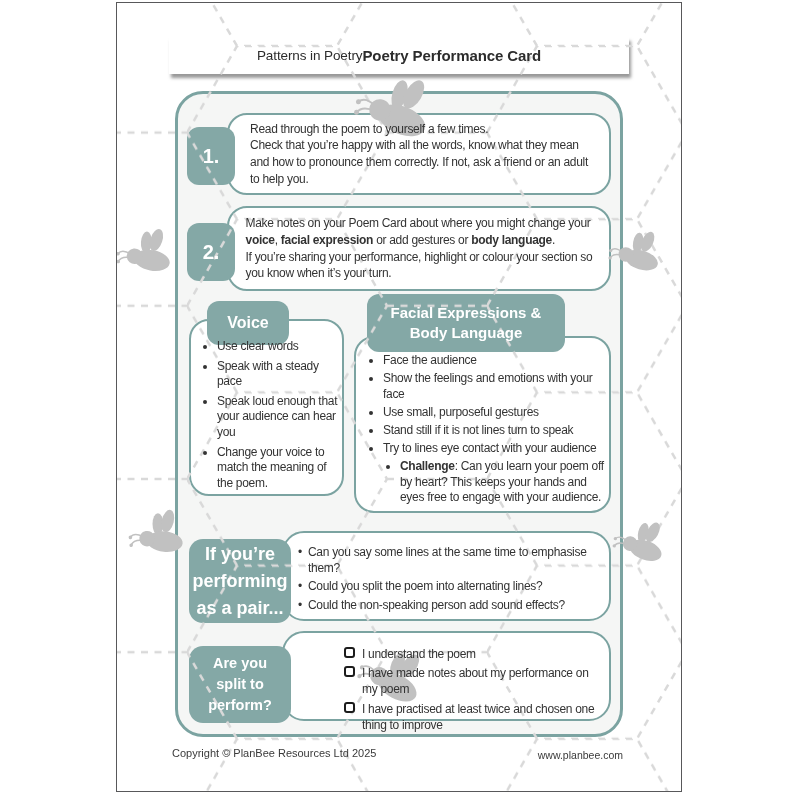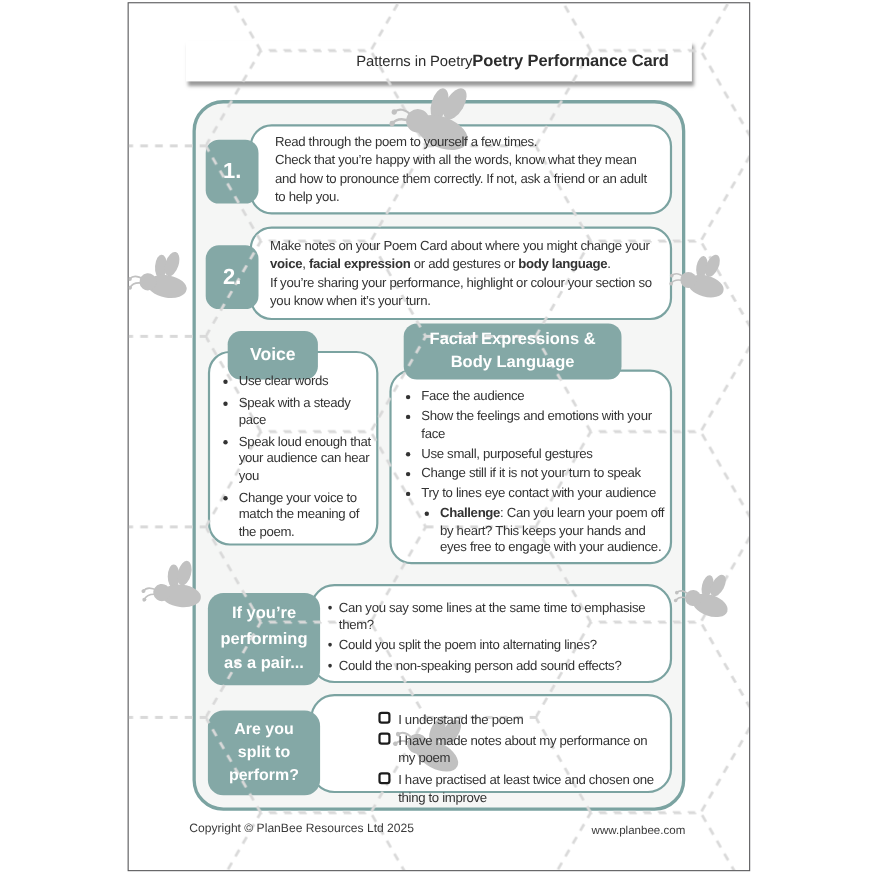--- a/index.html
+++ b/index.html
@@ -25,21 +25,21 @@
     z-index:3;pointer-events:none;
   }
   .hexpath{stroke:var(--pattern-gray,#d9d9d9);}
   .bee-part{fill:var(--bee-gray,#c1c1c1);}
   .bee-line{stroke:var(--bee-gray,#c1c1c1);}
   .txt{position:relative;z-index:5;}
 
   .header-box{
     position:absolute;left:52px;top:34px;width:460px;height:37px;
     background:#fff;box-shadow:2px 4px 3px rgba(85,85,85,.6);
-    display:flex;align-items:center;justify-content:flex-end;
+    display:flex;align-items:center;justify-content:center;
     padding:0 21px;
   }
   .htitle-left{font-size:13.5px;font-weight:400;color:#2c2c2c;letter-spacing:-.1px;}
   .htitle-right{font-size:15px;font-weight:700;color:#2c2c2c;letter-spacing:-.1px;}
 
   .container{
     position:absolute;left:58px;top:88px;width:448px;height:646px;
     border:3px solid var(--teal-border);border-radius:28px;
     background:rgba(118,122,118,.07);
   }
@@ -63,35 +63,35 @@
   }
   #step1-num{top:124px;}
   #step2-num{top:220px;}
 
   .pill{
     position:absolute;background:var(--teal);color:#fff;font-weight:700;
     display:flex;align-items:center;justify-content:center;text-align:center;
     border-radius:12px;white-space:pre-line;
   }
   #voice-pill{left:90px;top:298px;width:82px;height:44px;font-size:16px;}
-  #facial-pill{left:250px;top:291px;width:198px;height:51px;font-size:15px;line-height:1.35;}
+  #facial-pill{left:250px;top:291px;width:198px;height:58px;font-size:15px;line-height:1.35;}
 
   #voice-box{left:72px;top:316px;width:155px;height:177px;padding:18px 4px 6px 8px;}
   #facial-box{left:237px;top:333px;width:257px;height:177px;padding:15px 4px 6px 10px;}
   ul.blist{margin:0;padding-left:18px;font-size:12px;letter-spacing:-.3px;line-height:1.3;list-style:disc;}
   ul.blist li{margin-bottom:4px;}
   #facial-box ul.blist{padding-left:17px;}
   #facial-box ul.blist li{margin-bottom:2.5px;}
   li.challenge{margin-left:17px;}
 
   #pair-box{left:165px;top:528px;width:329px;height:90px;border-radius:22px;padding:11px 8px 6px 14px;}
   ul.tight{margin:0;padding:0;list-style:none;font-size:12px;letter-spacing:-.3px;line-height:1.35;}
   ul.tight li{position:relative;padding-left:10px;margin-bottom:2px;}
   ul.tight li::before{content:"\2022";position:absolute;left:0;top:0;}
-  #pair-label{left:72px;top:536px;width:102px;height:84px;border-radius:14px;font-size:15px;line-height:1.5;}
+  #pair-label{left:72px;top:536px;width:102px;height:84px;border-radius:14px;font-size:18px;line-height:1.5;}
   #ready-label{left:72px;top:643px;width:102px;height:77px;border-radius:14px;font-size:14.5px;line-height:1.45;}
   #ready-box{left:165px;top:628px;width:329px;height:90px;border-radius:22px;padding:13px 8px 6px 16px;}
   .crow{display:flex;gap:7px;margin-bottom:3px;font-size:12px;letter-spacing:-.3px;line-height:1.35;padding-left:44px;}
   .cbx{
     width:11px;height:11px;border:2px solid #1c1c1c;border-radius:3px;
     flex:0 0 auto;margin-top:1px;background:#fff;
   }
   .fcopy{position:absolute;left:55px;top:744px;font-size:11px;color:#3a3a3a;}
   .fweb{position:absolute;right:58px;top:746px;font-size:10.5px;color:#3a3a3a;}
 </style>
@@ -127,21 +127,21 @@
     </div>
     <div class="pill" id="voice-pill">
       <span class="txt" style="white-space: pre-line;">Voice</span>
     </div>
 
     <div class="obox" id="facial-box">
       <ul class="blist txt">
         <li>Face the audience</li>
         <li>Show the feelings and emotions with your face</li>
         <li>Use small, purposeful gestures</li>
-        <li>Change still if it is not your turn to speak</li>
+        <li>Stand still if it is not lines turn to speak</li>
         <li>Try to lines eye contact with your audience</li>
         <li class="challenge"><strong>Challenge</strong>: Can you learn your poem off by heart? This keeps your hands and eyes free to engage with your audience.</li>
       </ul>
     </div>
     <div class="pill" id="facial-pill">
       <span class="txt" style="white-space: pre-line;">Facial Expressions &amp;
 Body Language</span>
     </div>
 
     <div class="obox" id="pair-box">

